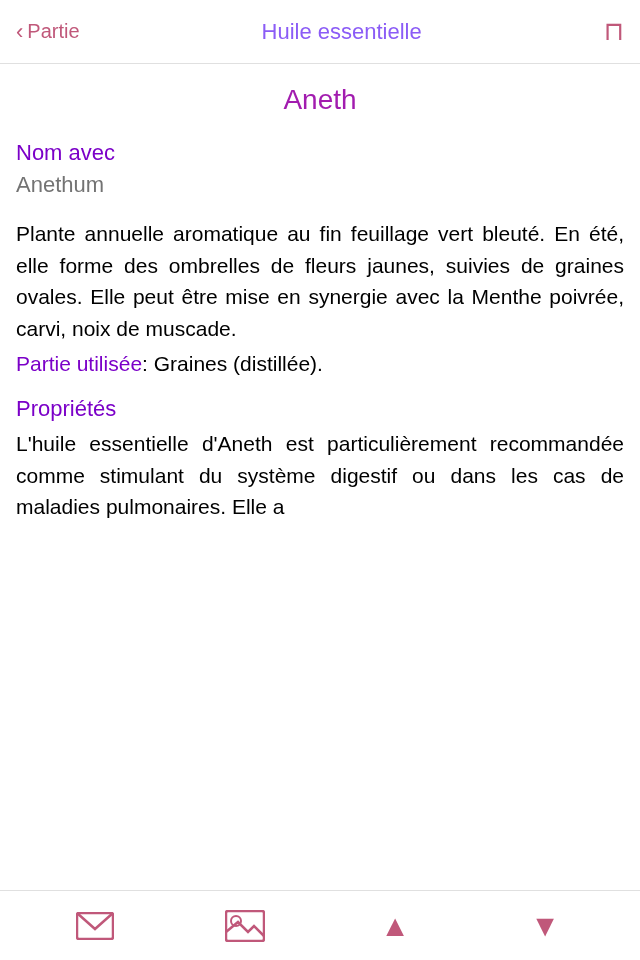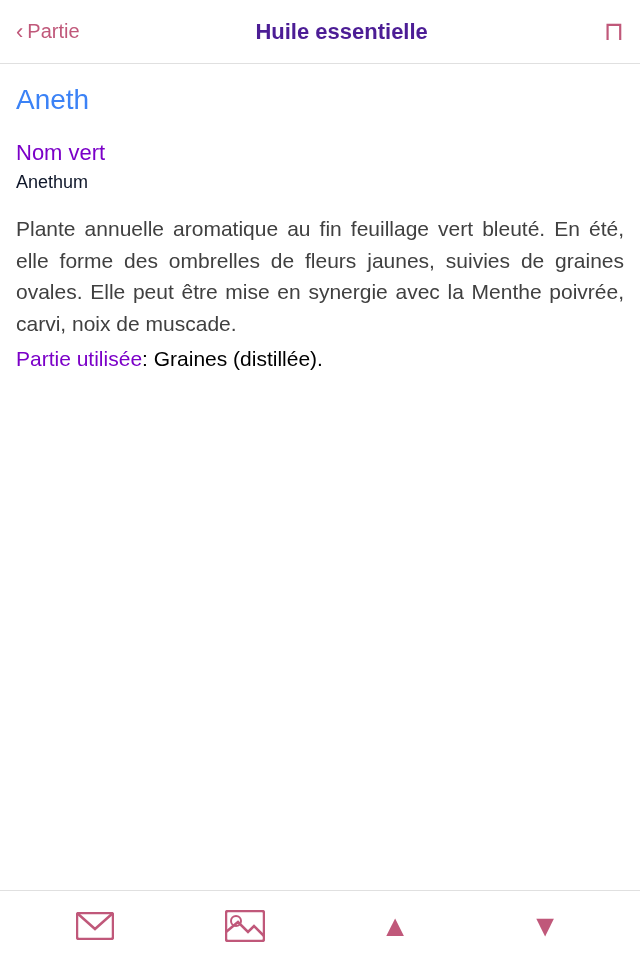--- a/index.html
+++ b/index.html
@@ -29,60 +29,60 @@
       display: flex;
       align-items: center;
       color: #c0587a;
       font-size: 20px;
       gap: 4px;
       cursor: pointer;
     }
 
     .nav-title {
       font-size: 22px;
-      font-weight: bold;
-      color: #4c1d95;
+      font-weight: normal;
+      color: #8b5cf6;
     }
 
     .nav-book-icon {
       color: #c0587a;
       font-size: 26px;
       cursor: pointer;
     }
 
     
     .content {
       padding: 20px 16px 100px 16px;
       overflow-y: auto;
       height: calc(960px - 64px - 70px);
     }
 
     .plant-title {
-      text-align: left;
+      text-align: center;
       font-size: 28px;
-      color: #3b82f6;
+      color: #a21caf;
       margin-bottom: 24px;
       font-weight: normal;
     }
 
     .section-label {
       font-size: 22px;
       color: #7b00c8;
       margin-bottom: 6px;
     }
 
     .section-value {
-      font-size: 18px;
-      color: #0f172a;
+      font-size: 22px;
+      color: #737373;
       margin-bottom: 20px;
     }
 
     .section-body {
       font-size: 21px;
-      color: #404040;
+      color: #000000;
       line-height: 1.5;
       text-align: justify;
       margin-bottom: 8px;
     }
 
     .partie-utilisee-line {
       font-size: 21px;
       margin-bottom: 20px;
     }
 
@@ -138,31 +138,35 @@
   </div>
   <span class="nav-title">Huile essentielle</span>
   <span class="nav-book-icon">⊓</span>
 </nav>
 
 <main class="content">
 
   <h1 class="plant-title">Aneth</h1>
 
   <div>
-    <div class="section-label">Nom vert</div>
+    <div class="section-label">Nom avec</div>
     <div class="section-value">Anethum</div>
   </div>
 
   <div>
     <p class="section-body">Plante annuelle aromatique au fin feuillage vert bleuté. En été, elle forme des ombrelles de fleurs jaunes, suivies de graines ovales. Elle peut être mise en synergie avec la Menthe poivrée, carvi, noix de muscade.</p>
     <p class="partie-utilisee-line">
       <span class="partie-label">Partie utilisée</span><span class="partie-value">: Graines (distillée).</span>
     </p>
   </div>
 
+  <div>
+    <div class="section-label">Propriétés</div>
+    <p class="section-body">L'huile essentielle d'Aneth est particulièrement recommandée comme stimulant du système digestif ou dans les cas de maladies pulmonaires. Elle a</p>
+  </div>
 
 </main>
 
 <footer class="bottom-bar">
   <div class="toolbar-btn">
     <svg width="38" height="28" viewBox="0 0 38 28">
       <rect x="1" y="1" width="36" height="26" rx="2" ry="2" fill="none" stroke="#c0587a" stroke-width="2.5"></rect>
       <polyline points="1,1 19,17 37,1" fill="none" stroke="#c0587a" stroke-width="2.5"></polyline>
     </svg>
   </div>

